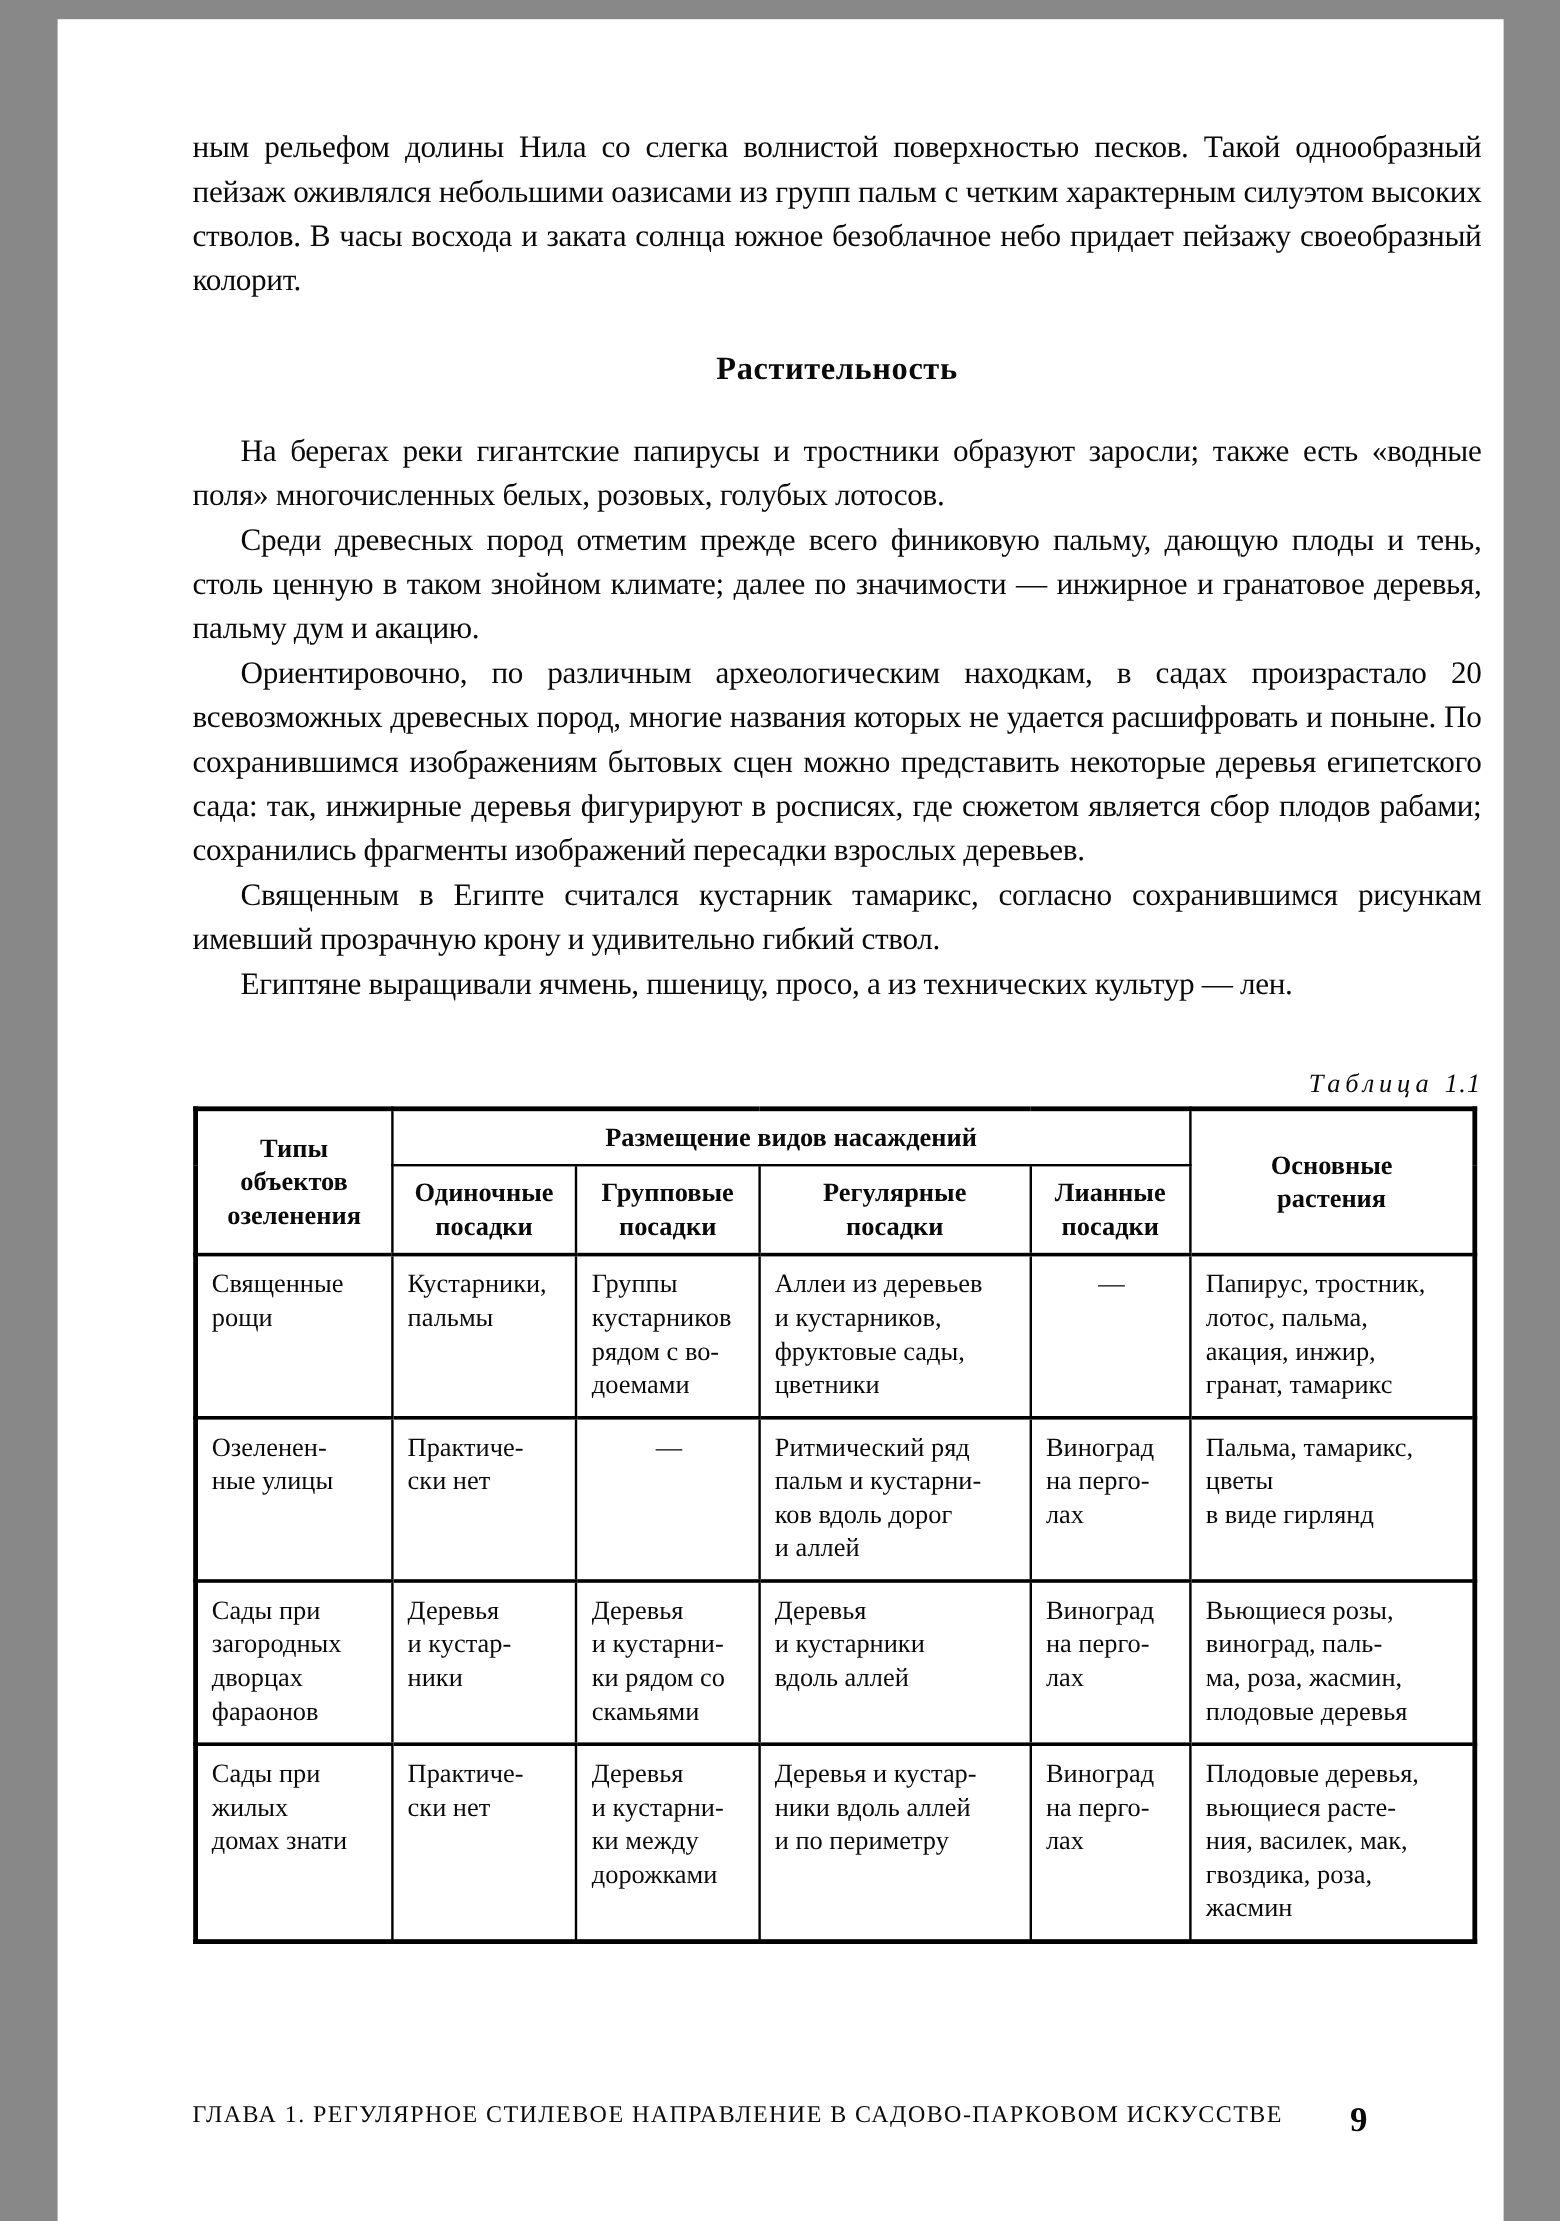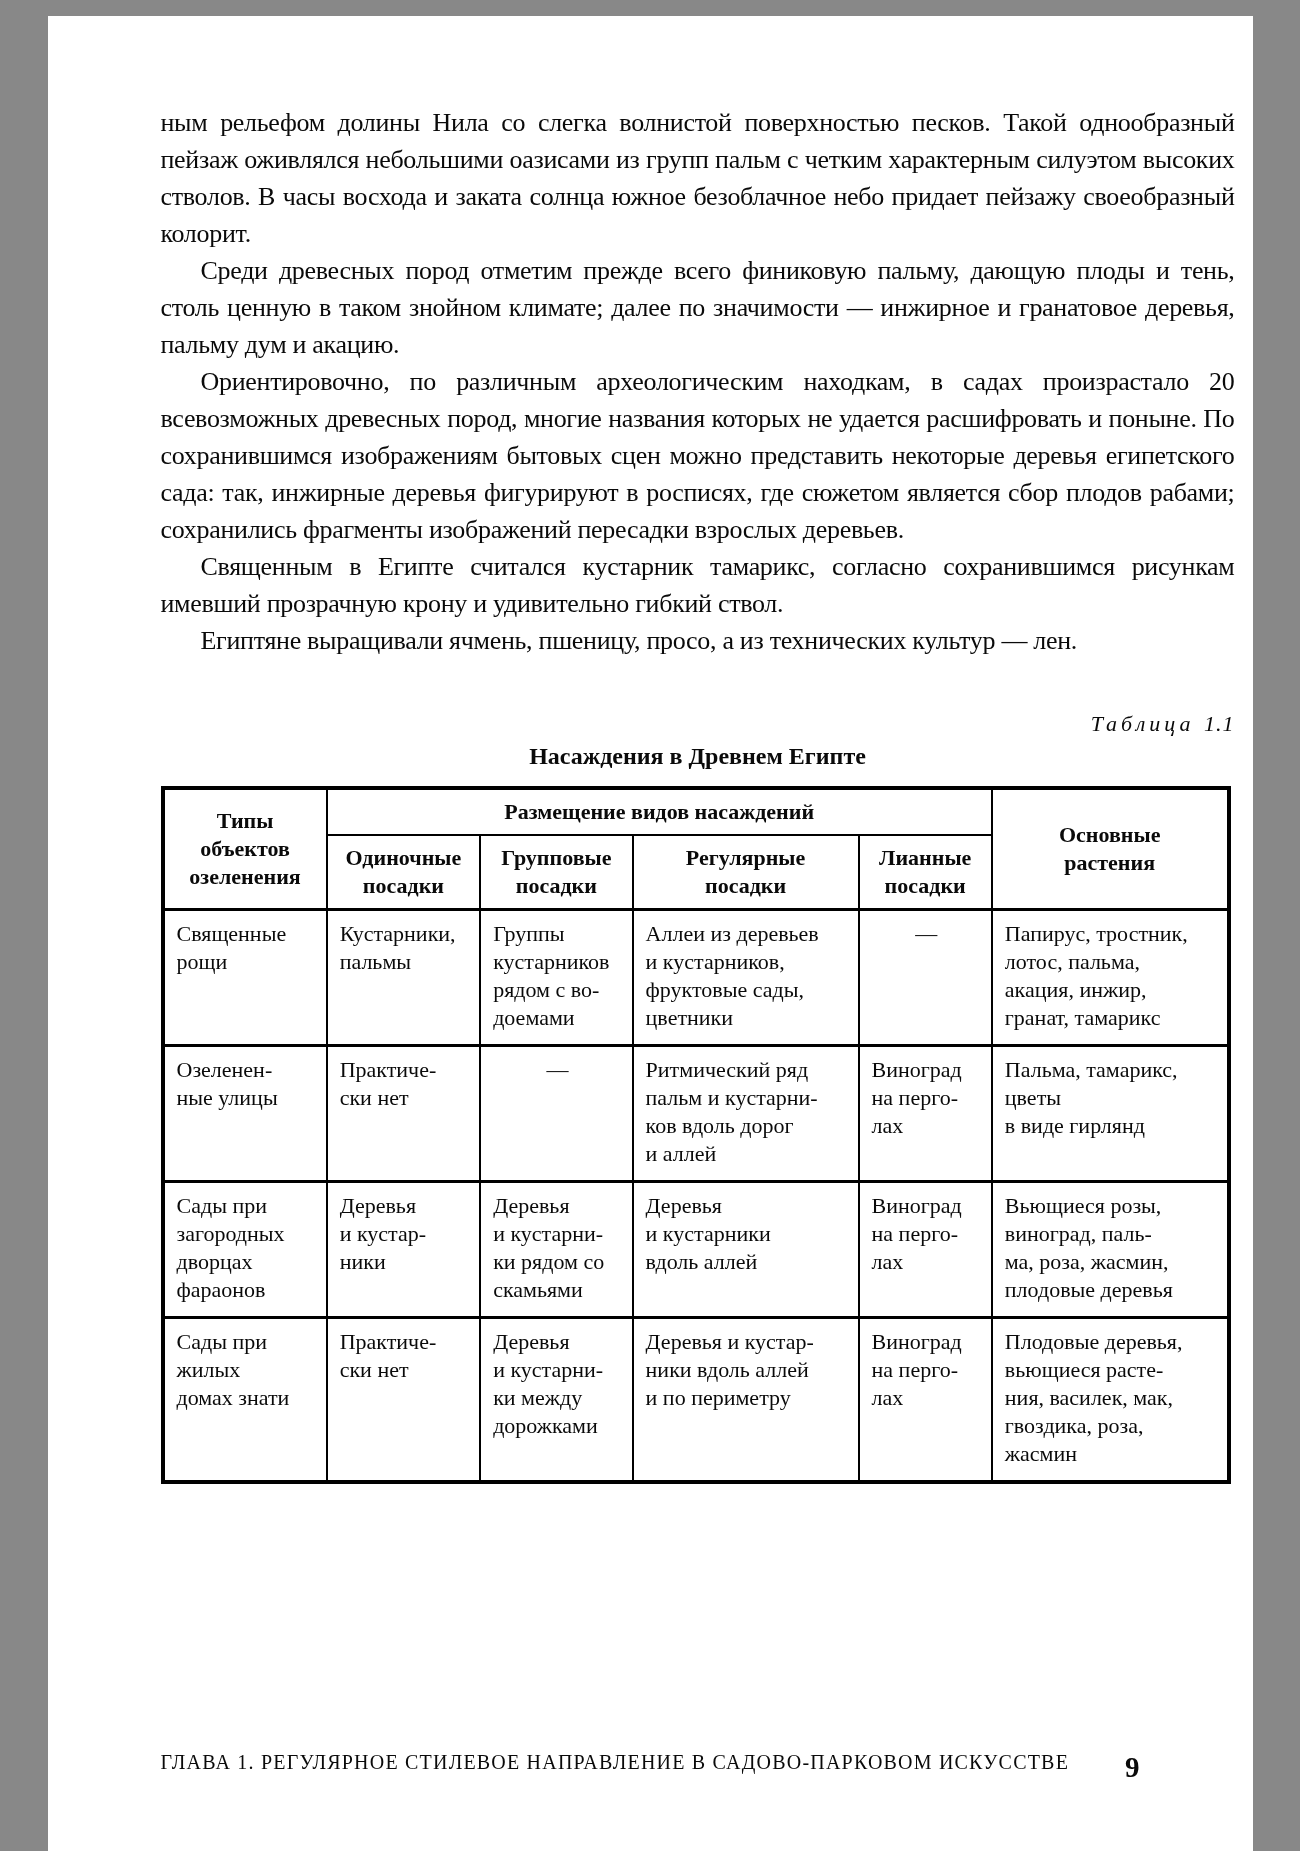--- a/index.html
+++ b/index.html
@@ -92,31 +92,32 @@
   }
 </style>
 </head>
 <body>
 
 <div class="page">
   <div class="content">
 
     <p class="para">ным рельефом долины Нила со слегка волнистой поверхностью песков. Такой однообразный пейзаж оживлялся небольшими оазисами из групп пальм с четким характерным силуэтом высоких стволов. В часы восхода и заката солнца южное безоблачное небо придает пейзажу своеобразный колорит.</p>
 
-
+    <div class="section-heading">Растительность</div>
+
+    <p class="para indent">На берегах реки гигантские папирусы и тростники образуют заросли; также есть «водные поля» многочисленных белых, розовых, голубых лотосов.</p>
     <p class="para indent">Среди древесных пород отметим прежде всего финиковую пальму, дающую плоды и тень, столь ценную в таком знойном климате; далее по значимости — инжирное и гранатовое деревья, пальму дум и акацию.</p>
     <p class="para indent">Ориентировочно, по различным археологическим находкам, в садах произрастало 20 всевозможных древесных пород, многие названия которых не удается расшифровать и поныне. По сохранившимся изображениям бытовых сцен можно представить некоторые деревья египетского сада: так, инжирные деревья фигурируют в росписях, где сюжетом является сбор плодов рабами; сохранились фрагменты изображений пересадки взрослых деревьев.</p>
     <p class="para indent">Священным в Египте считался кустарник тамарикс, согласно сохранившимся рисункам имевший прозрачную крону и удивительно гибкий ствол.</p>
     <p class="para indent">Египтяне выращивали ячмень, пшеницу, просо, а из технических культур — лен.</p>
 
     <div class="table-caption">
       <span>Таблица</span>&nbsp;<span class="tab-num">1.1</span>
     </div>
 
-    <div class="table-title">Насаждения в Древнем Египте</div>
 
     <table class="plantings">
       <colgroup>
         <col class="col1">
           <col class="col2">
           <col class="col3">
           <col class="col4">
           <col class="col5">
           <col class="col6">
       </colgroup>

